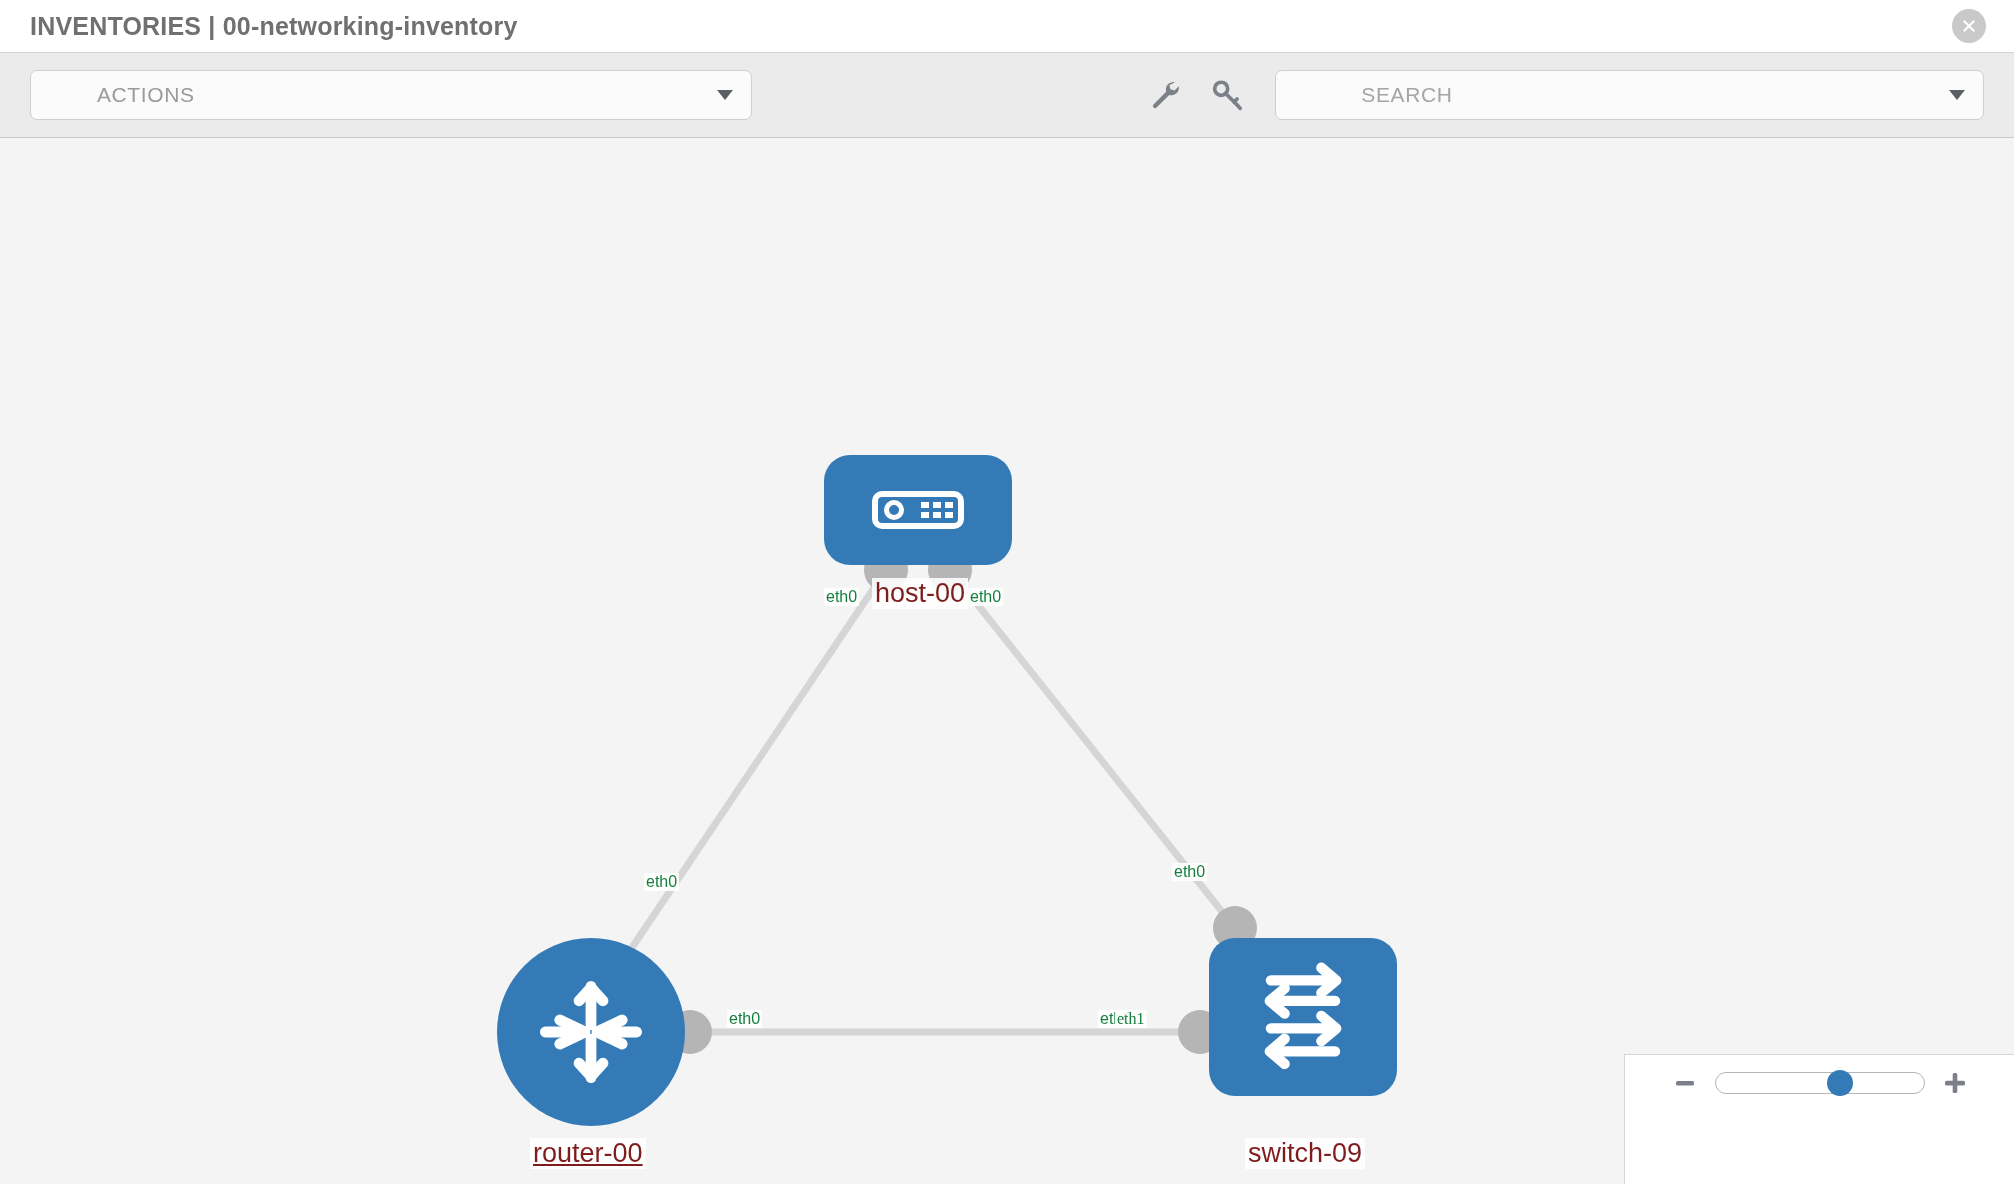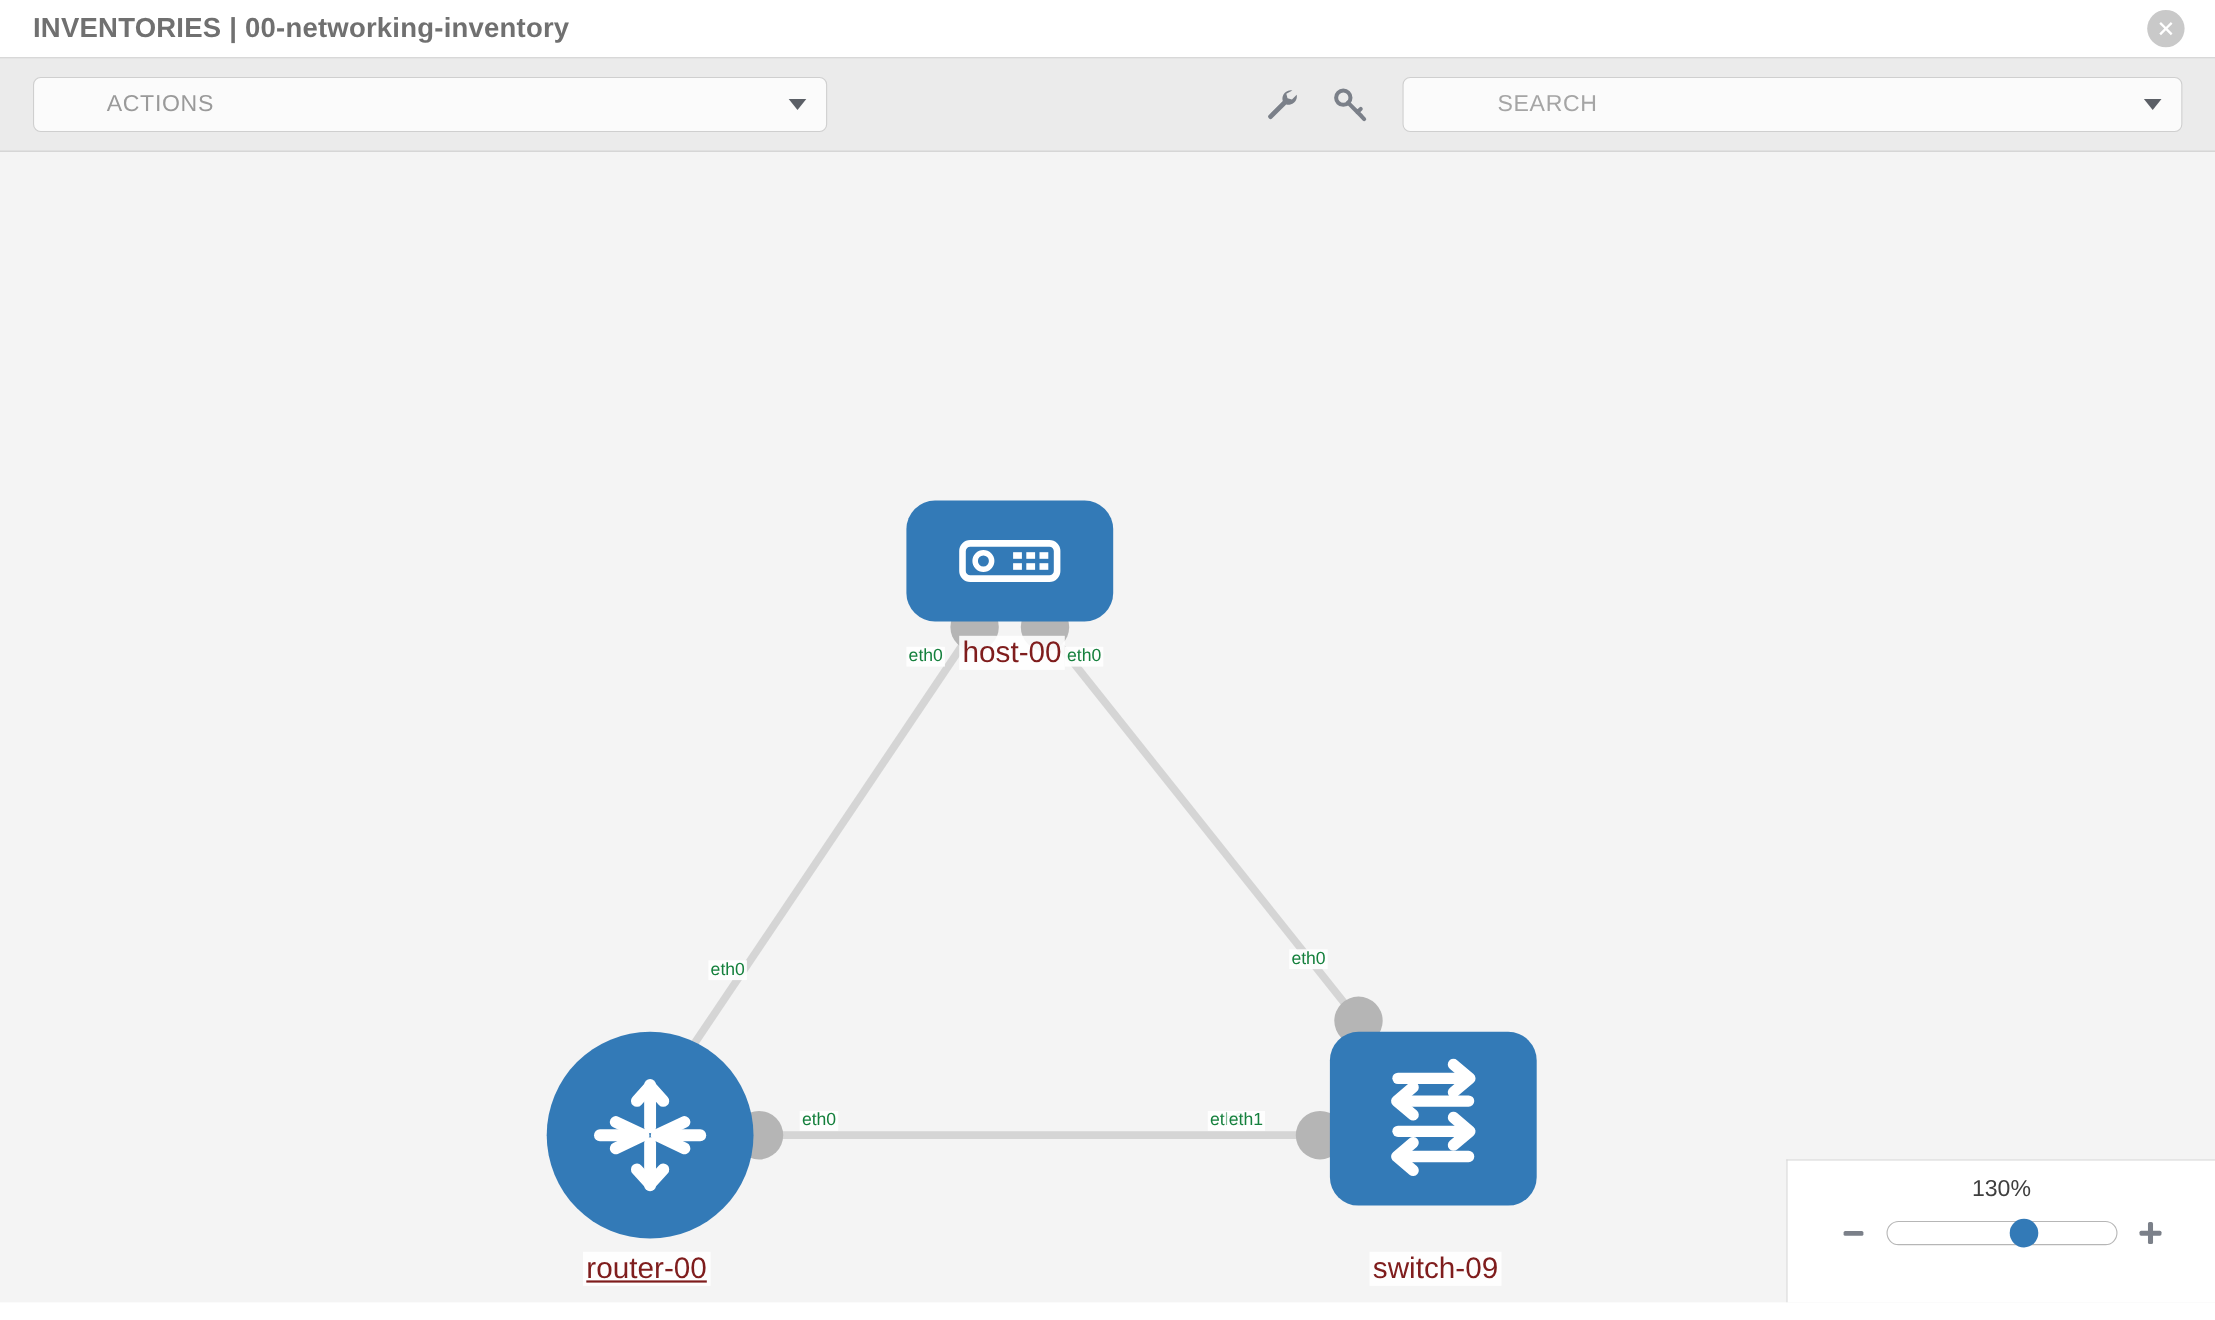--- a/index.html
+++ b/index.html
@@ -163,21 +163,21 @@
     padding: 0 2px;
     white-space: nowrap;
     pointer-events: none;
   }
   .if-host-l   { left: 824px; top: 450px; }
   .if-host-r   { left: 968px; top: 450px; }
   .if-rt-up    { left: 644px; top: 735px; }
   .if-sw-up    { left: 1172px; top: 725px; }
   .if-rt-right { left: 727px; top: 872px; }
   .if-sw-left-a{ left: 1098px; top: 872px; }
-  .if-sw-left-b{ left: 1115px; top: 872px; }
+  .if-sw-left-b{ left: 1115px; top: 872px; font-family: Liberation Serif, serif; }
 
   
   .zoom-panel {
     position: absolute;
     right: 0;
     bottom: 0;
     width: 390px;
     height: 130px;
     background: #ffffff;
     border: 1px solid #d6d6d6;
@@ -331,21 +331,20 @@
 
   <div class="if-label if-host-l">eth0</div>
   <div class="if-label if-host-r">eth0</div>
   <div class="if-label if-rt-up">eth0</div>
   <div class="if-label if-sw-up">eth0</div>
   <div class="if-label if-rt-right">eth0</div>
   <div class="if-label if-sw-left-a">eth0</div>
   <div class="if-label if-sw-left-b">eth1</div>
 
   <div class="zoom-panel">
-    <div class="zoom-level">130%</div>
     <div class="zoom-row">
       <button class="zoom-btn">
         <svg width="22" height="22" viewBox="0 0 22 22">
           <rect x="2" y="9" width="18" height="4.5" rx="1.5" fill="#7b8089"></rect>
         </svg>
       </button>
       <div class="zoom-track">
         <div class="zoom-thumb" style="left: 60%;"></div>
       </div>
       <button class="zoom-btn">

